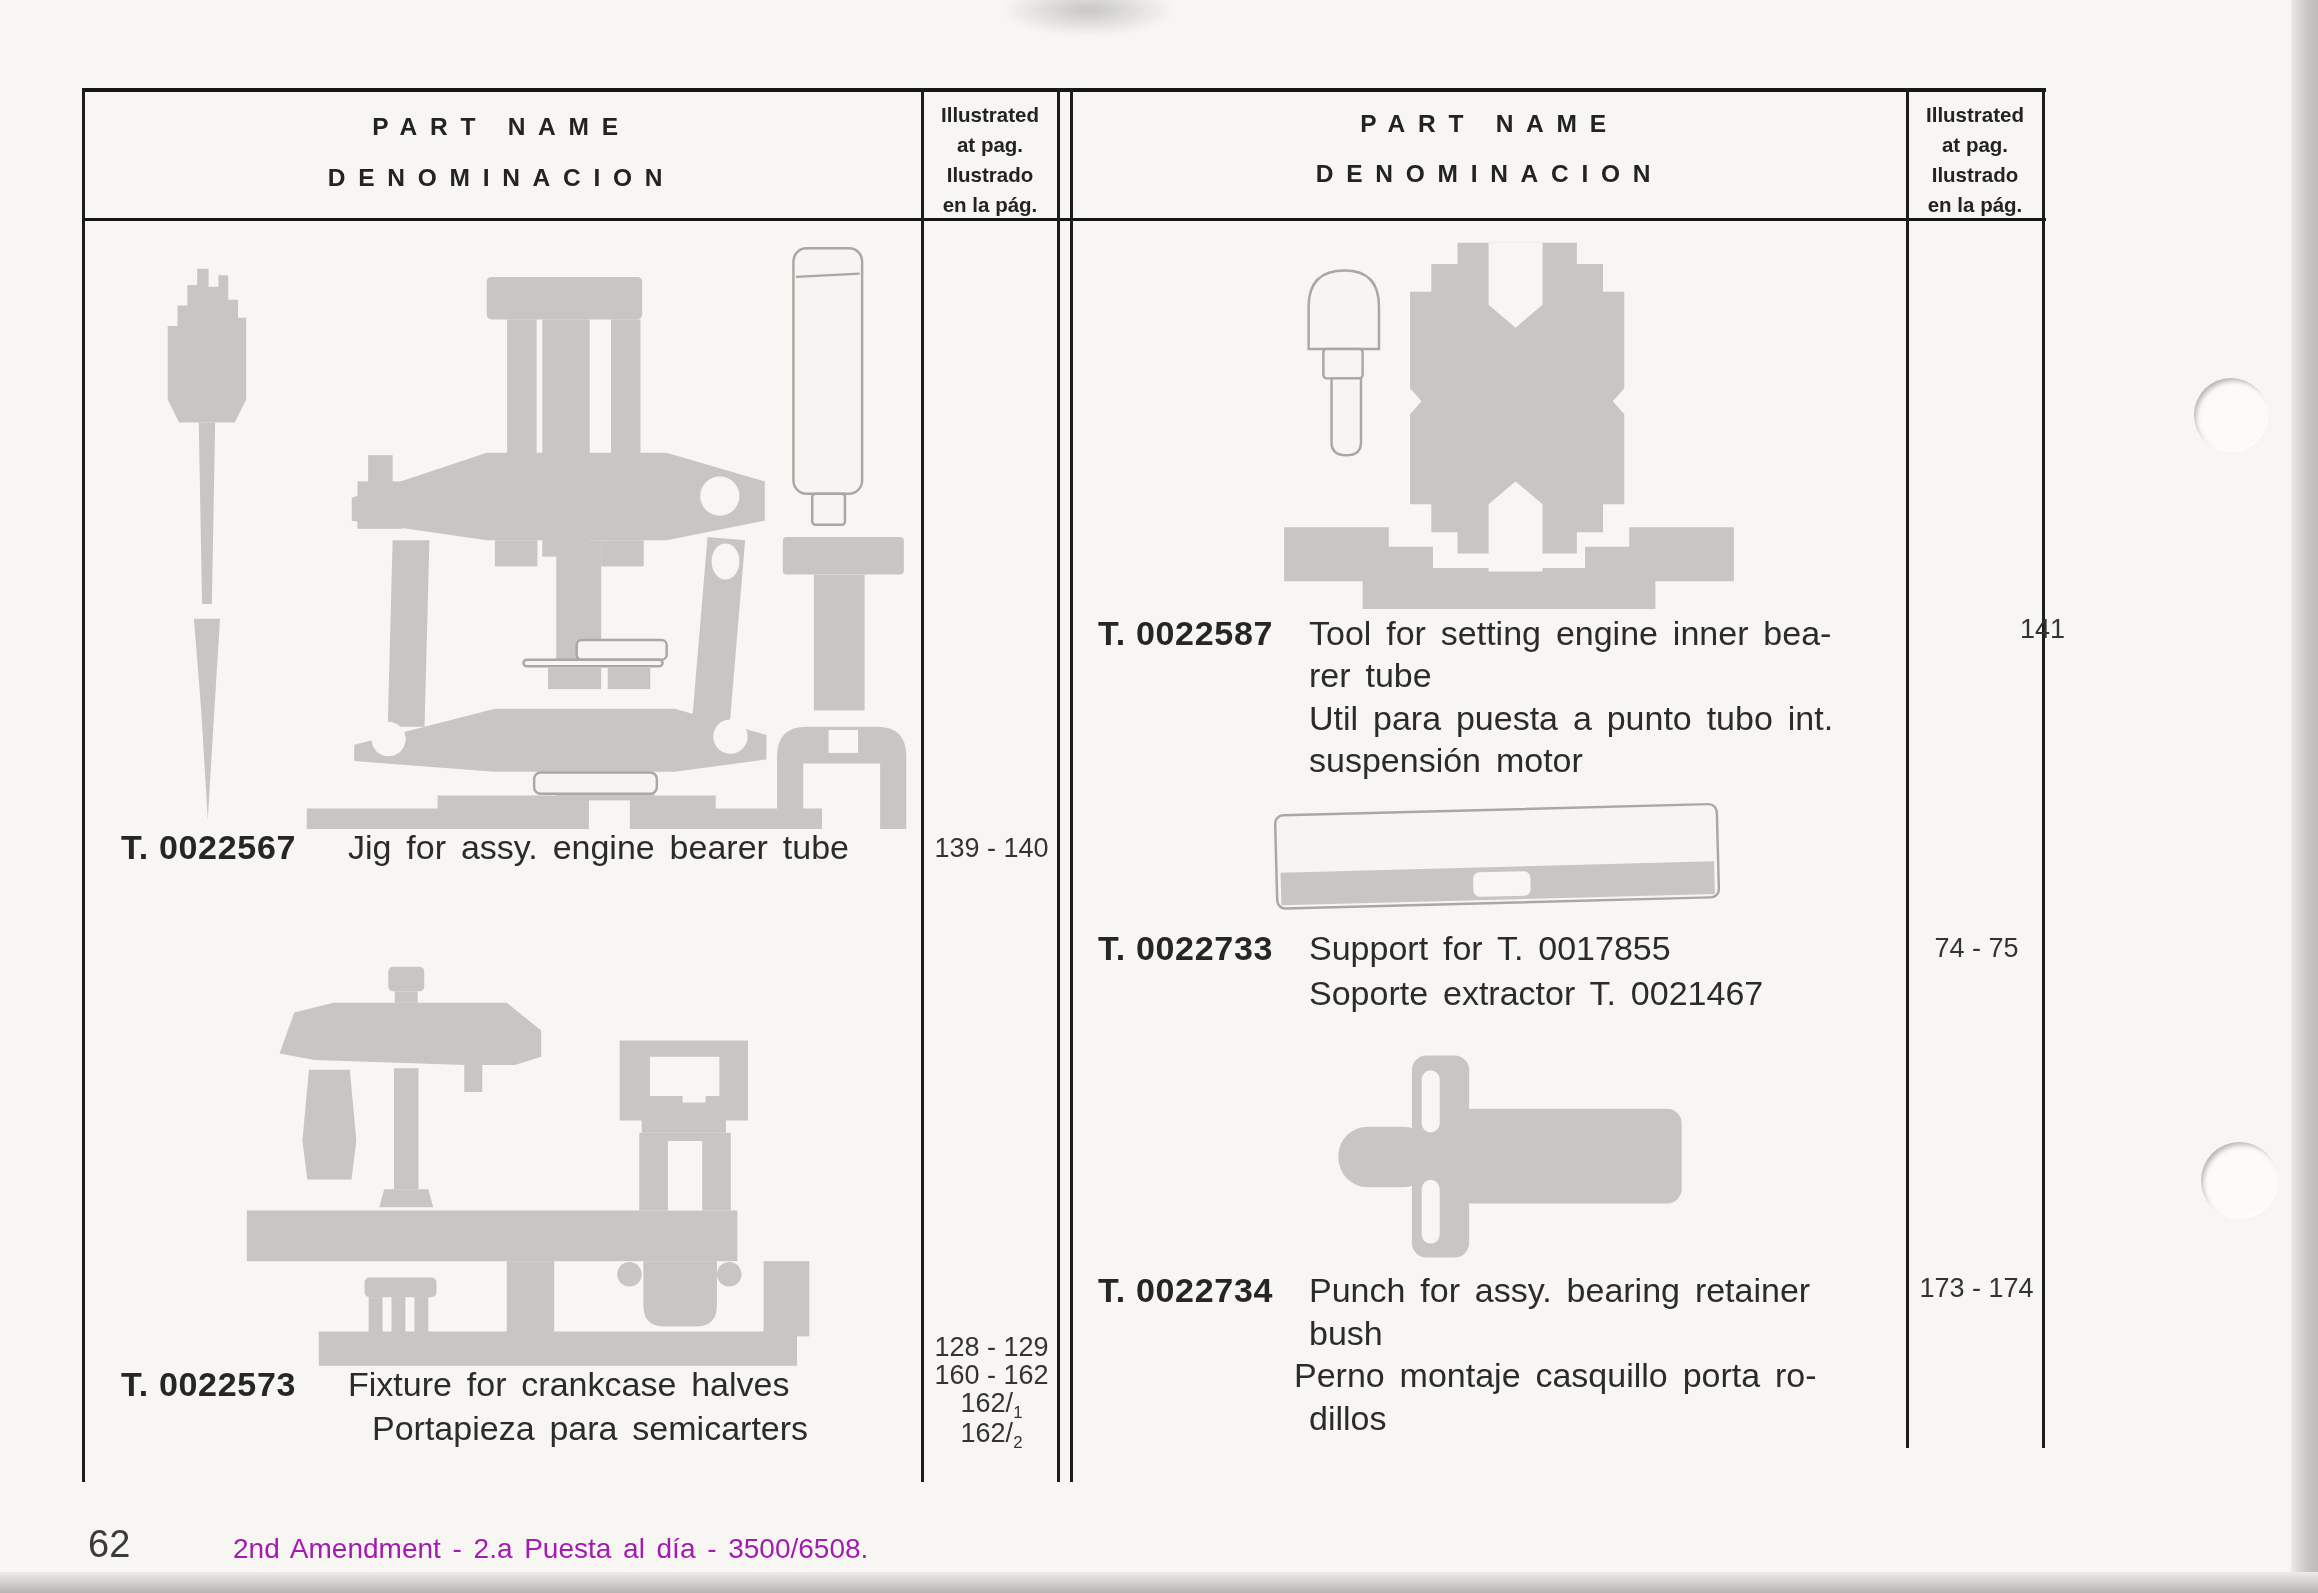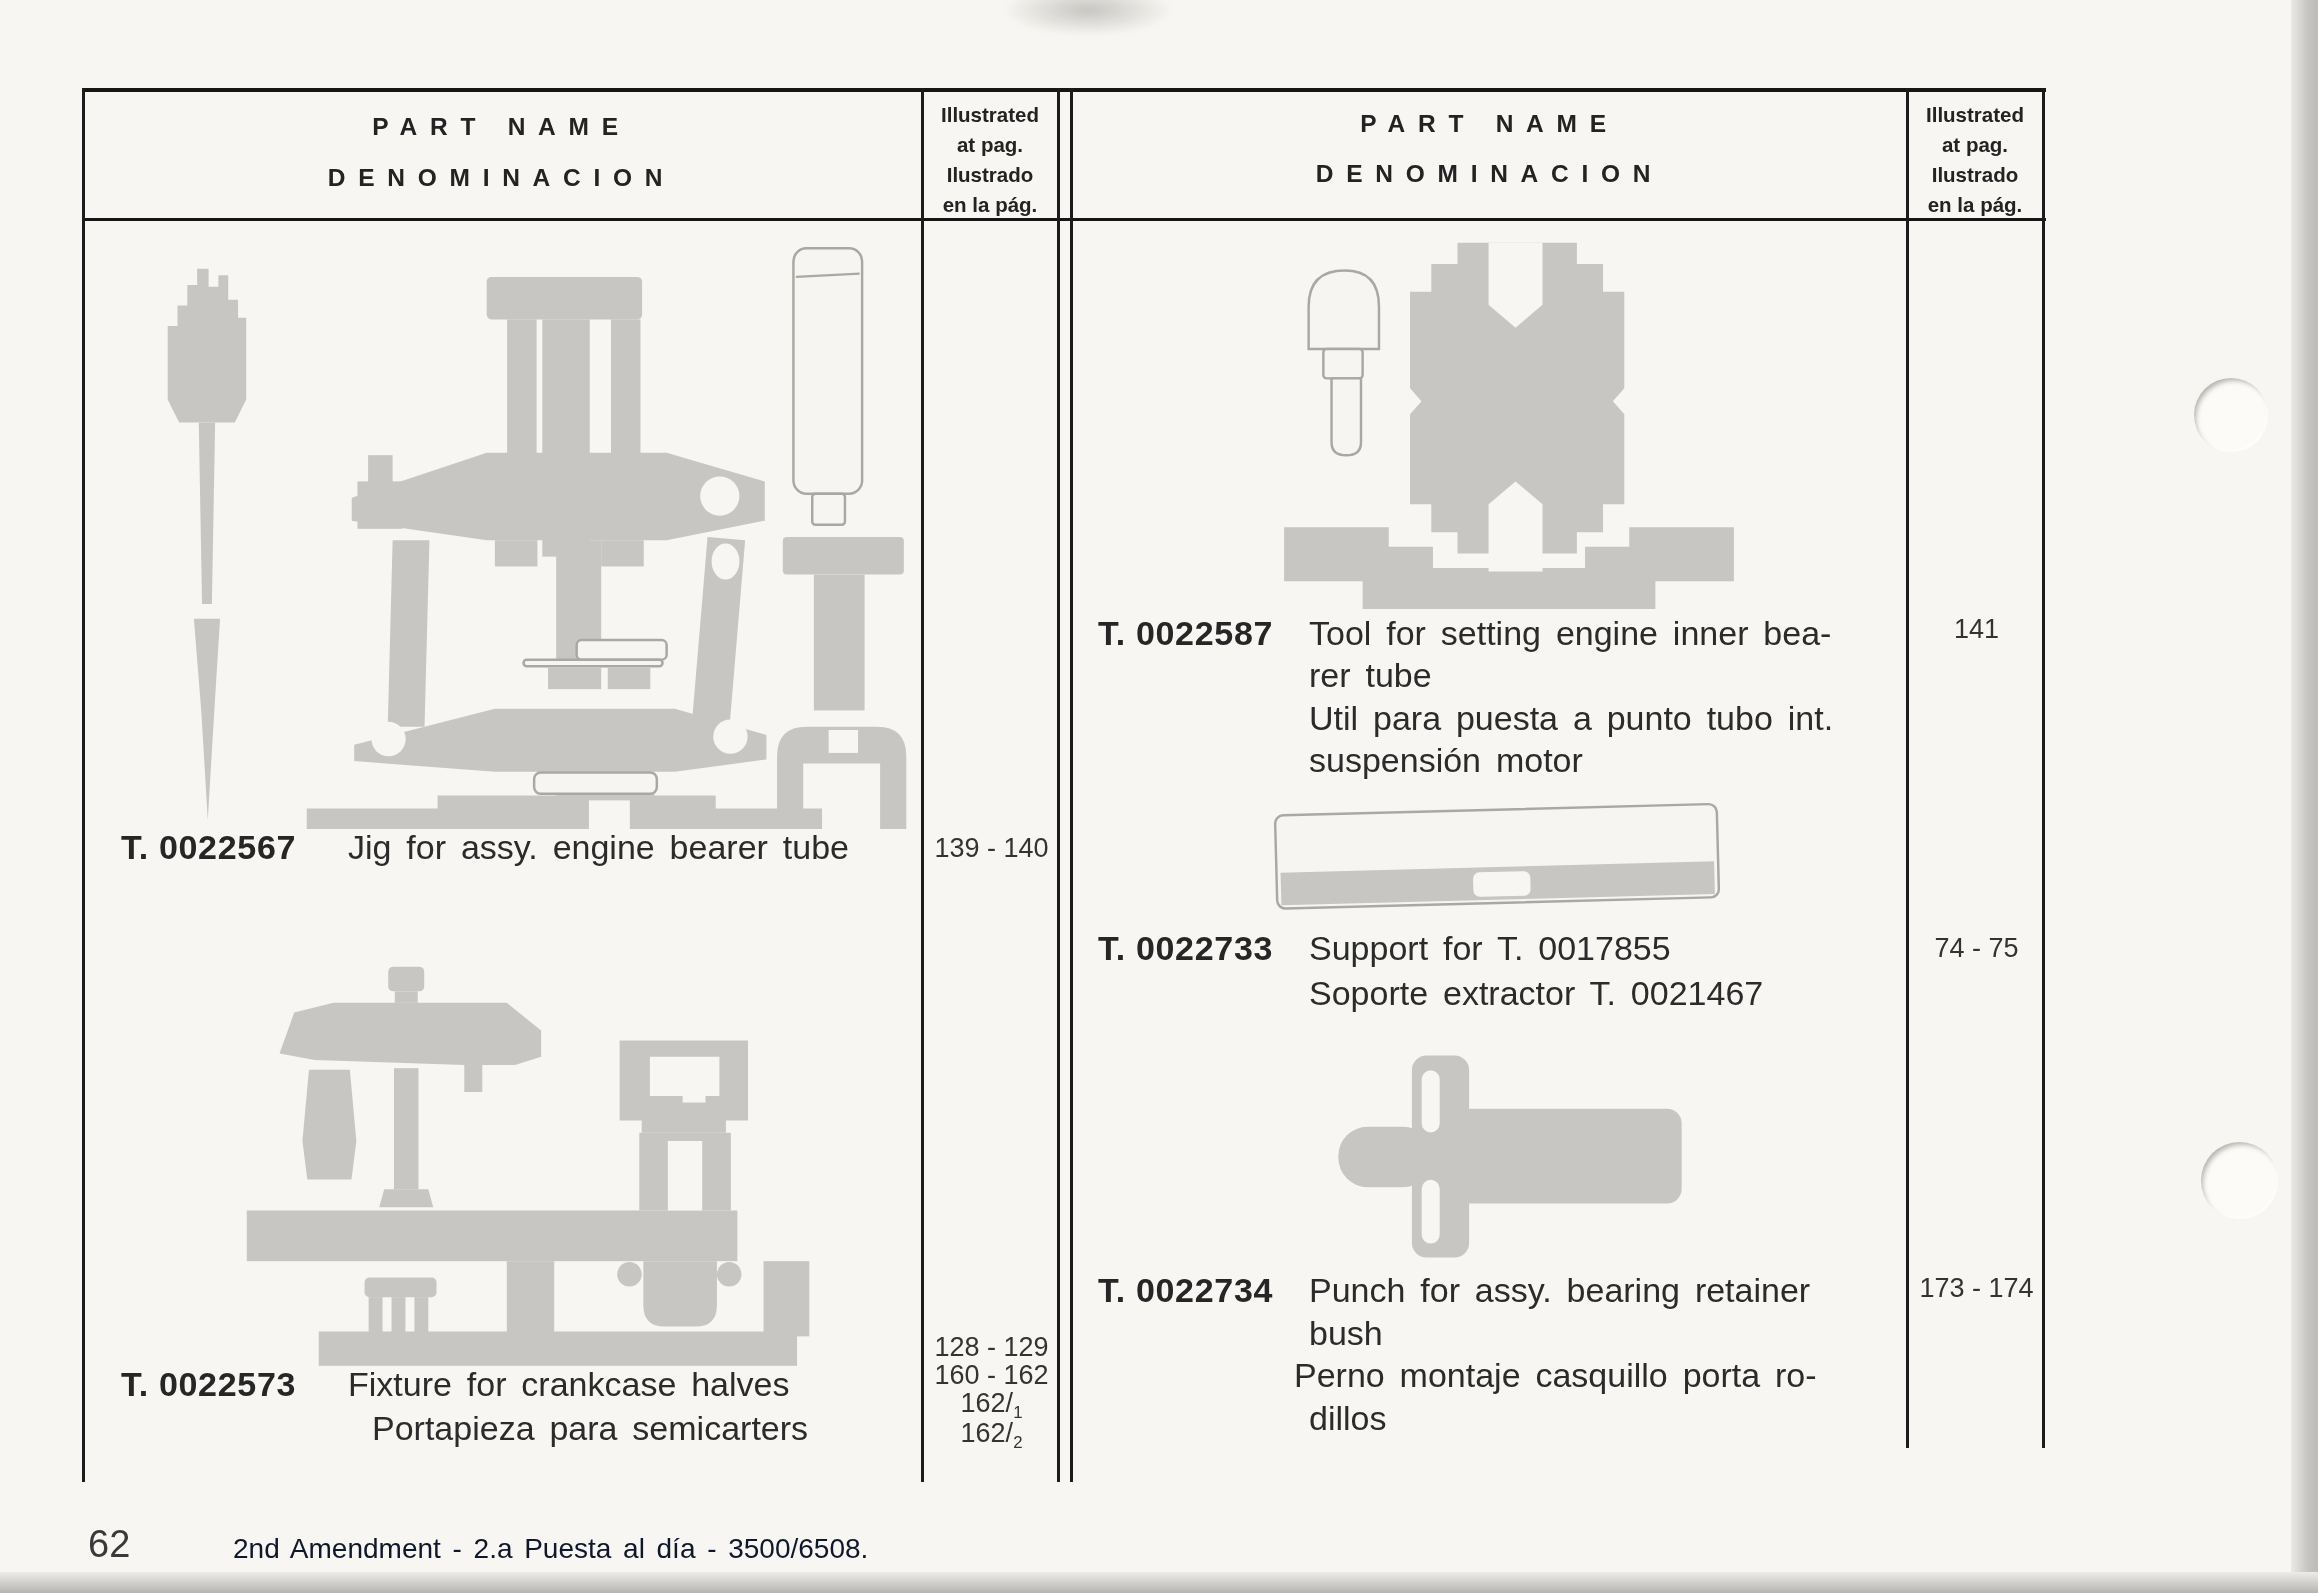--- a/index.html
+++ b/index.html
@@ -31,21 +31,21 @@
   .desc{
     position:absolute;font-size:34px;color:#2b2b2b;
     word-spacing:0.16em;white-space:nowrap;
   }
   .pageref{
     position:absolute;font-size:27px;color:#333;
     text-align:center;white-space:nowrap;
   }
   .pageref .sub{font-size:0.62em;vertical-align:-0.38em;}
   .footer-num{position:absolute;font-size:38px;color:#3a3a3a;}
-  .footer-note{position:absolute;font-size:28px;color:#0f172a;word-spacing:0.14em;white-space:nowrap;}
+  .footer-note{position:absolute;font-size:28px;color:#a21caf;word-spacing:0.14em;white-space:nowrap;}
   svg{position:absolute;overflow:visible;}
   .part-fill{fill:#c7c6c3;}
   .part-white{fill:#f7f6f2;}
   .outl{fill:#f6f5f1;stroke:#a9a8a4;stroke-width:3;}
   
   .smudge{
     position:absolute;left:1002px;top:-16.4px;width:172px;height:52px;
     background:radial-gradient(ellipse at center, rgba(140,139,135,0.45), rgba(140,139,135,0) 70%);
     filter:blur(2.5px);
   }
@@ -227,21 +227,21 @@
   </div>
   <div class="pageref" style="left:925px;top:1418px;width:133px;">
     <span>162/</span><span class="sub">2</span>
   </div>
 
   <div class="partno" style="left:1098px;top:614px;">T. 0022587</div>
   <div class="desc" style="left:1309px;top:614px;">Tool for setting engine inner bea-</div>
   <div class="desc" style="left:1309px;top:656px;">rer tube</div>
   <div class="desc" style="left:1309px;top:699px;">Util para puesta a punto tubo int.</div>
   <div class="desc" style="left:1309px;top:741px;">suspensión motor</div>
-  <div class="pageref" style="left:1910px;top:614px;width:133px;">
+  <div class="pageref" style="left:1976px;top:614px;width:133px;">
     <span>141</span><span class="sub"></span>
   </div>
 
   <div class="partno" style="left:1098px;top:929px;">T. 0022733</div>
   <div class="desc" style="left:1309px;top:929px;">Support for T. 0017855</div>
   <div class="desc" style="left:1309px;top:974px;">Soporte extractor T. 0021467</div>
   <div class="pageref" style="left:1910px;top:933px;width:133px;">
     <span>74 - 75</span><span class="sub"></span>
   </div>
 

